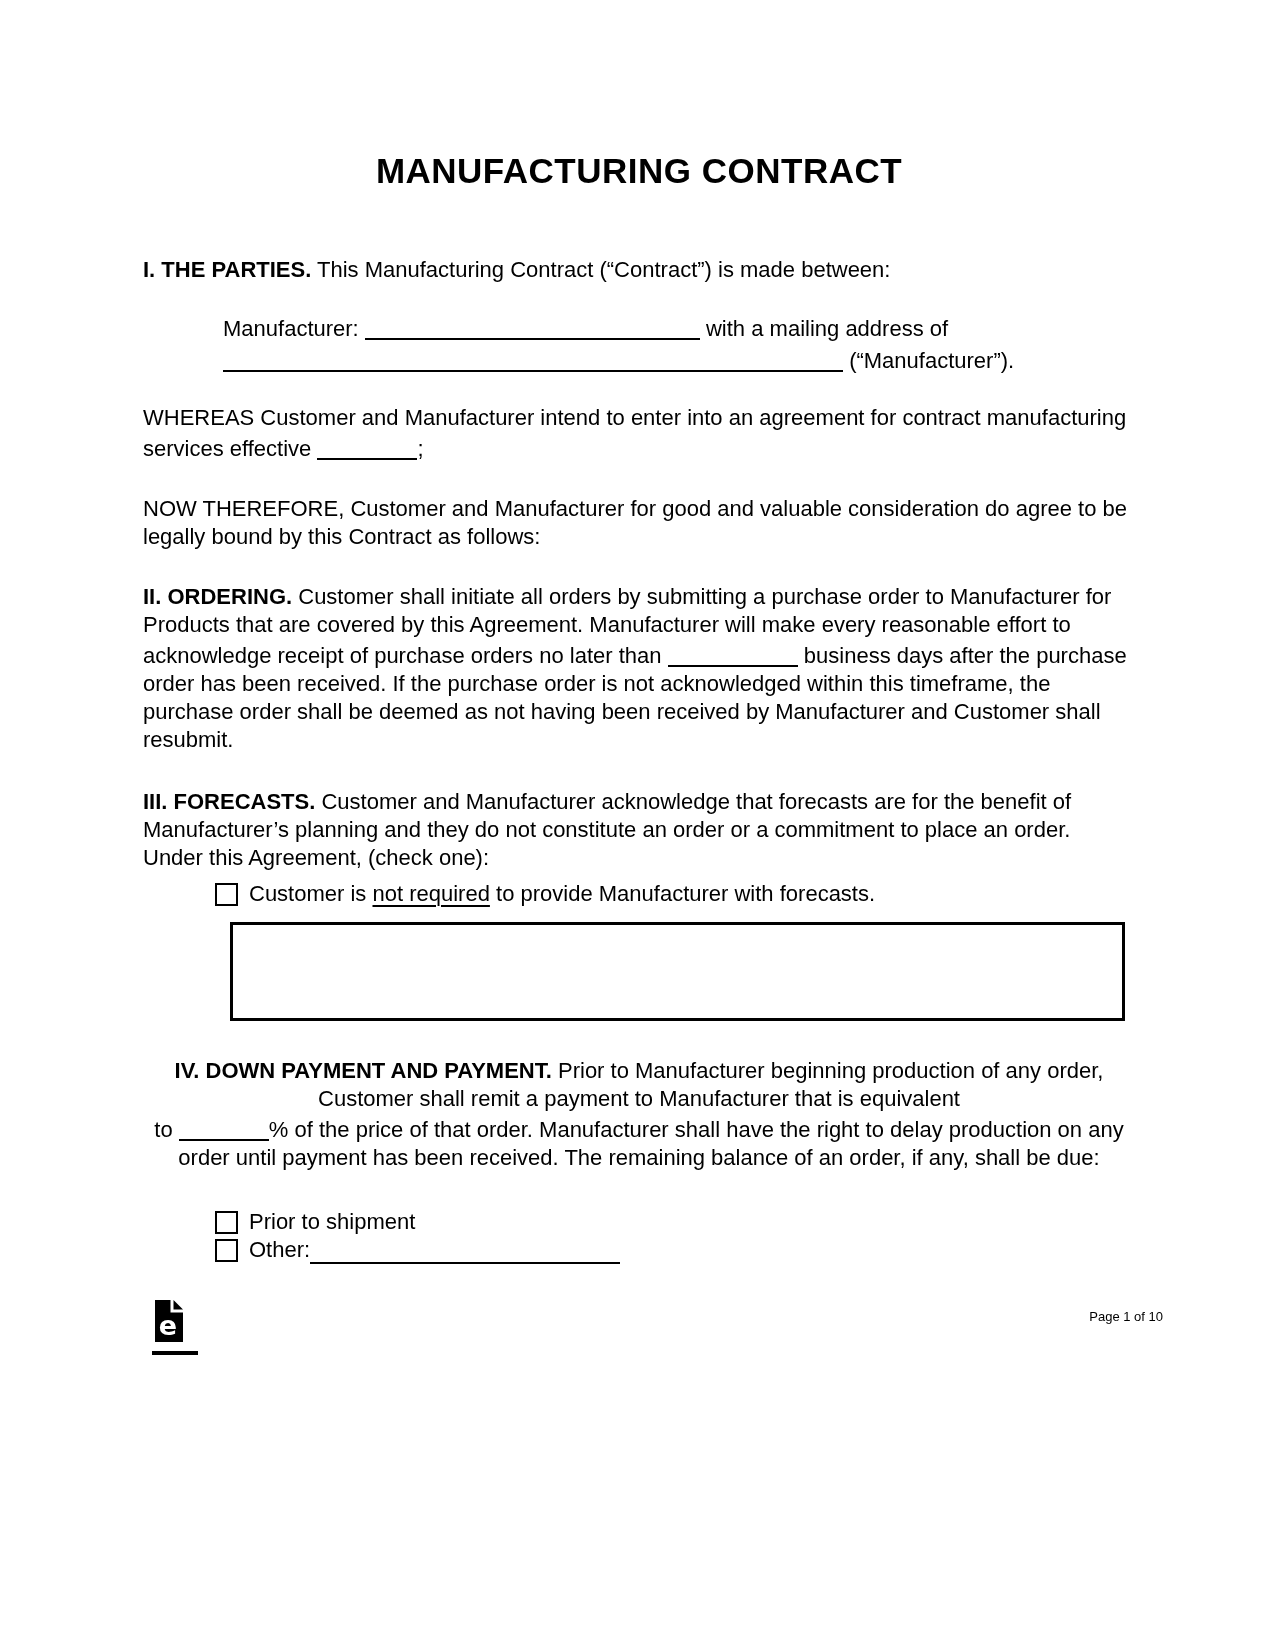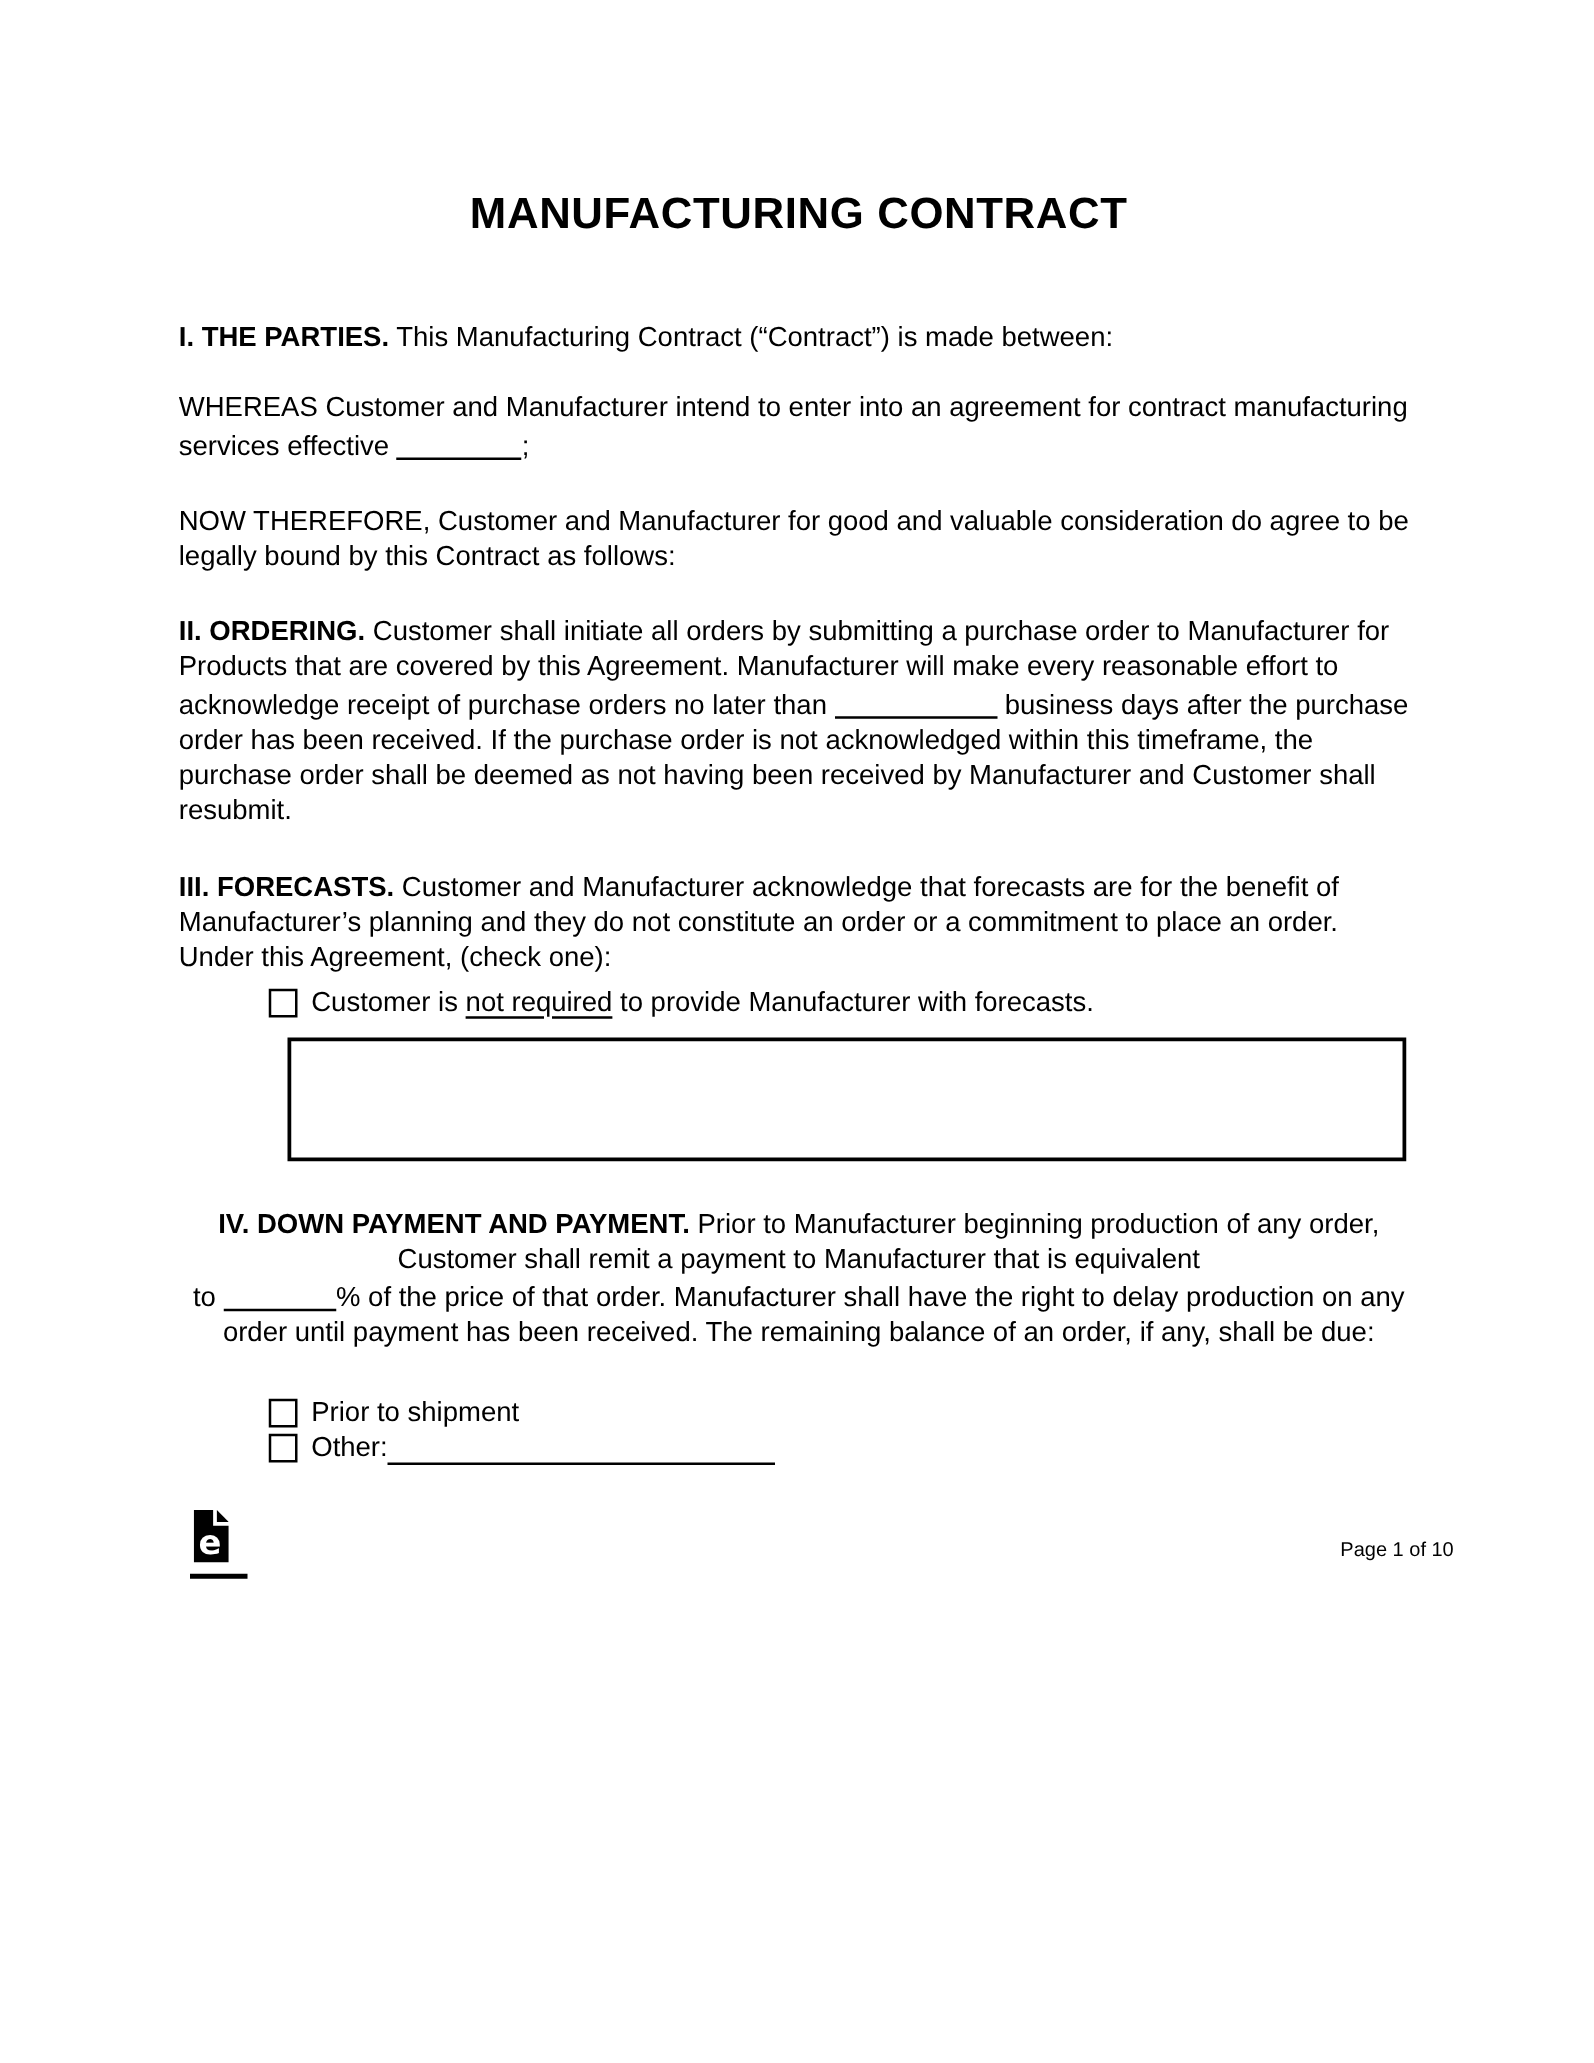--- a/index.html
+++ b/index.html
@@ -83,36 +83,43 @@
   }
   .logo-wrap { margin-left: 12px; width: 48px; }
   .logo-underline {
     width: 46px;
     height: 4px;
     background: #000;
     margin-top: 2px;
     margin-left: -3px;
   }
   .page-number {
-    font-size: 16px;
+    font-size: 13px;
     line-height: 20px;
-    margin-bottom: 12px;
+    margin-bottom: 28px;
   }
 </style>
 </head>
 <body>
 
 <div class="page">
 
   <div class="doc-title">MANUFACTURING CONTRACT</div>
 
   <p class="first"><strong>I. THE PARTIES.</strong>
     <span>This Manufacturing Contract (“Contract”) is made between:</span></p>
 
 
+  <p class="indented">
+    <span>Manufacturer:</span>
+    <span class="blank w335"></span>
+    <span>with a mailing address of</span><br>
+    <span class="blank w620"></span>
+    <span>(“Manufacturer”).</span>
+  </p>
 
 
   <p><span>WHEREAS Customer and Manufacturer intend to enter into an agreement for contract manufacturing services effective</span>
     <span class="blank w100"></span><span>;</span></p>
 
   <p class="sp2">NOW THEREFORE, Customer and Manufacturer for good and valuable consideration do agree to be legally bound by this Contract as follows:</p>
 
   <p class="sp2"><strong>II. ORDERING.</strong>
     <span>Customer shall initiate all orders by submitting a purchase order to Manufacturer for Products that are covered by this Agreement. Manufacturer will make every reasonable effort to acknowledge receipt of purchase orders no later than</span>
     <span class="blank w130"></span>

